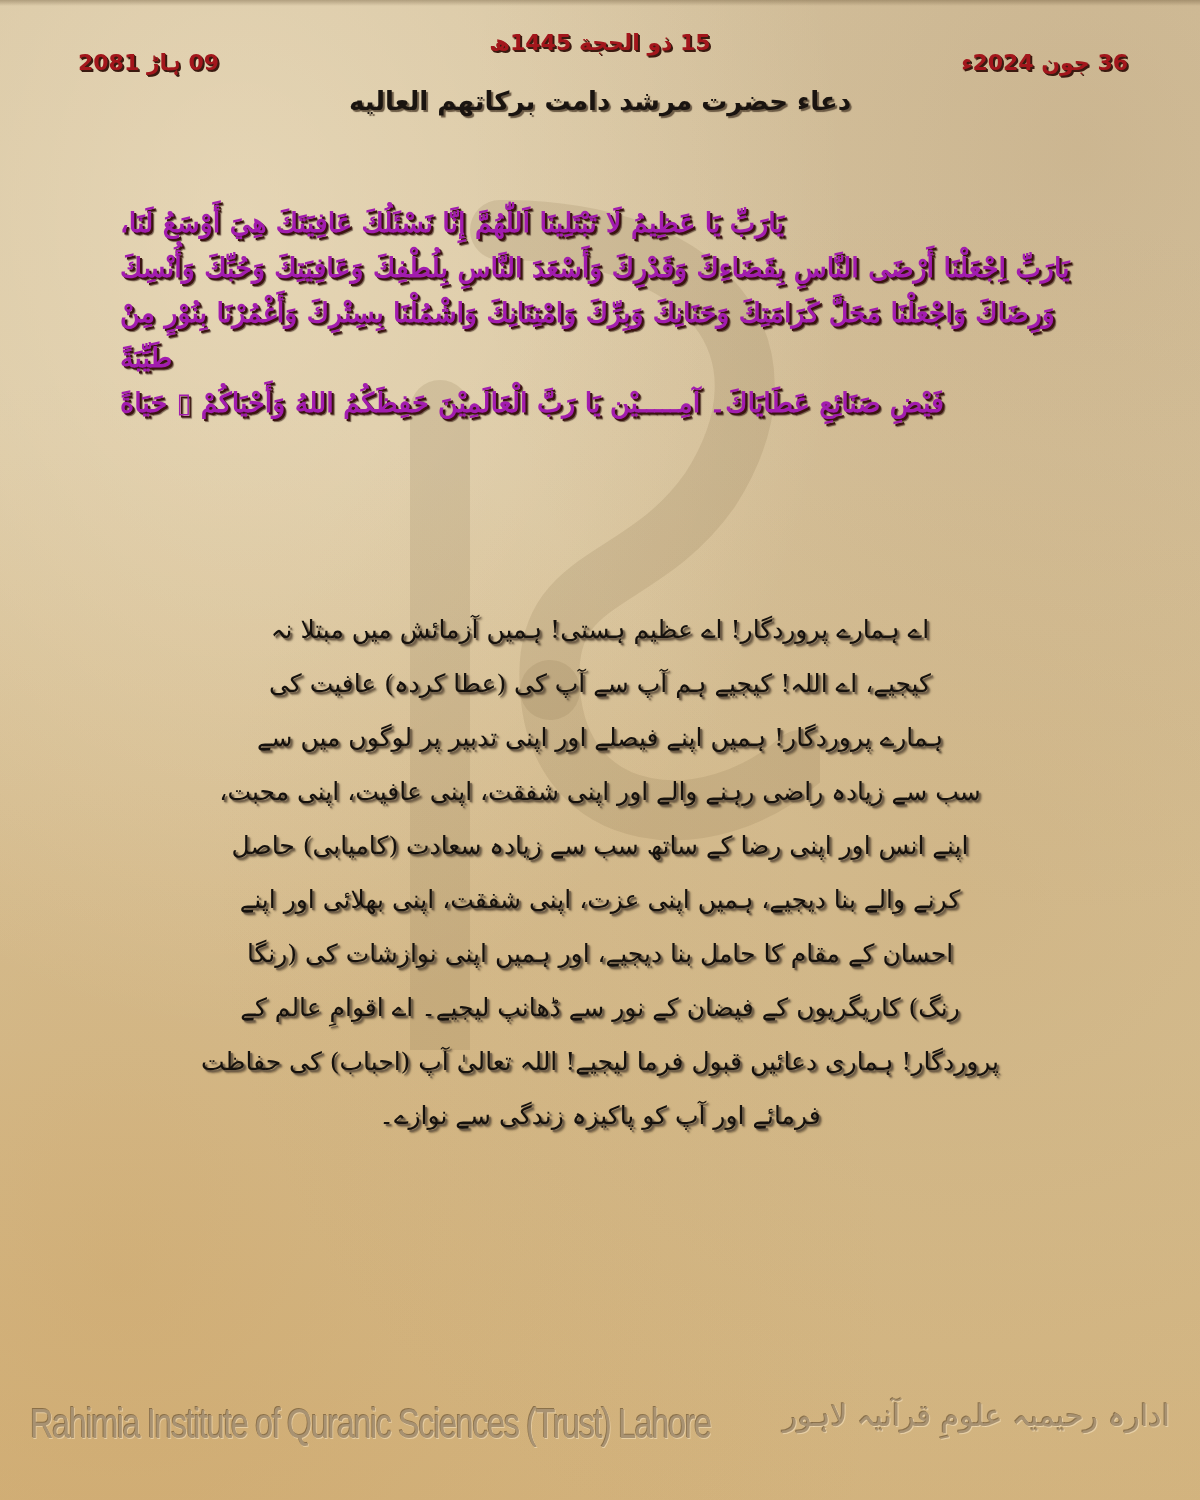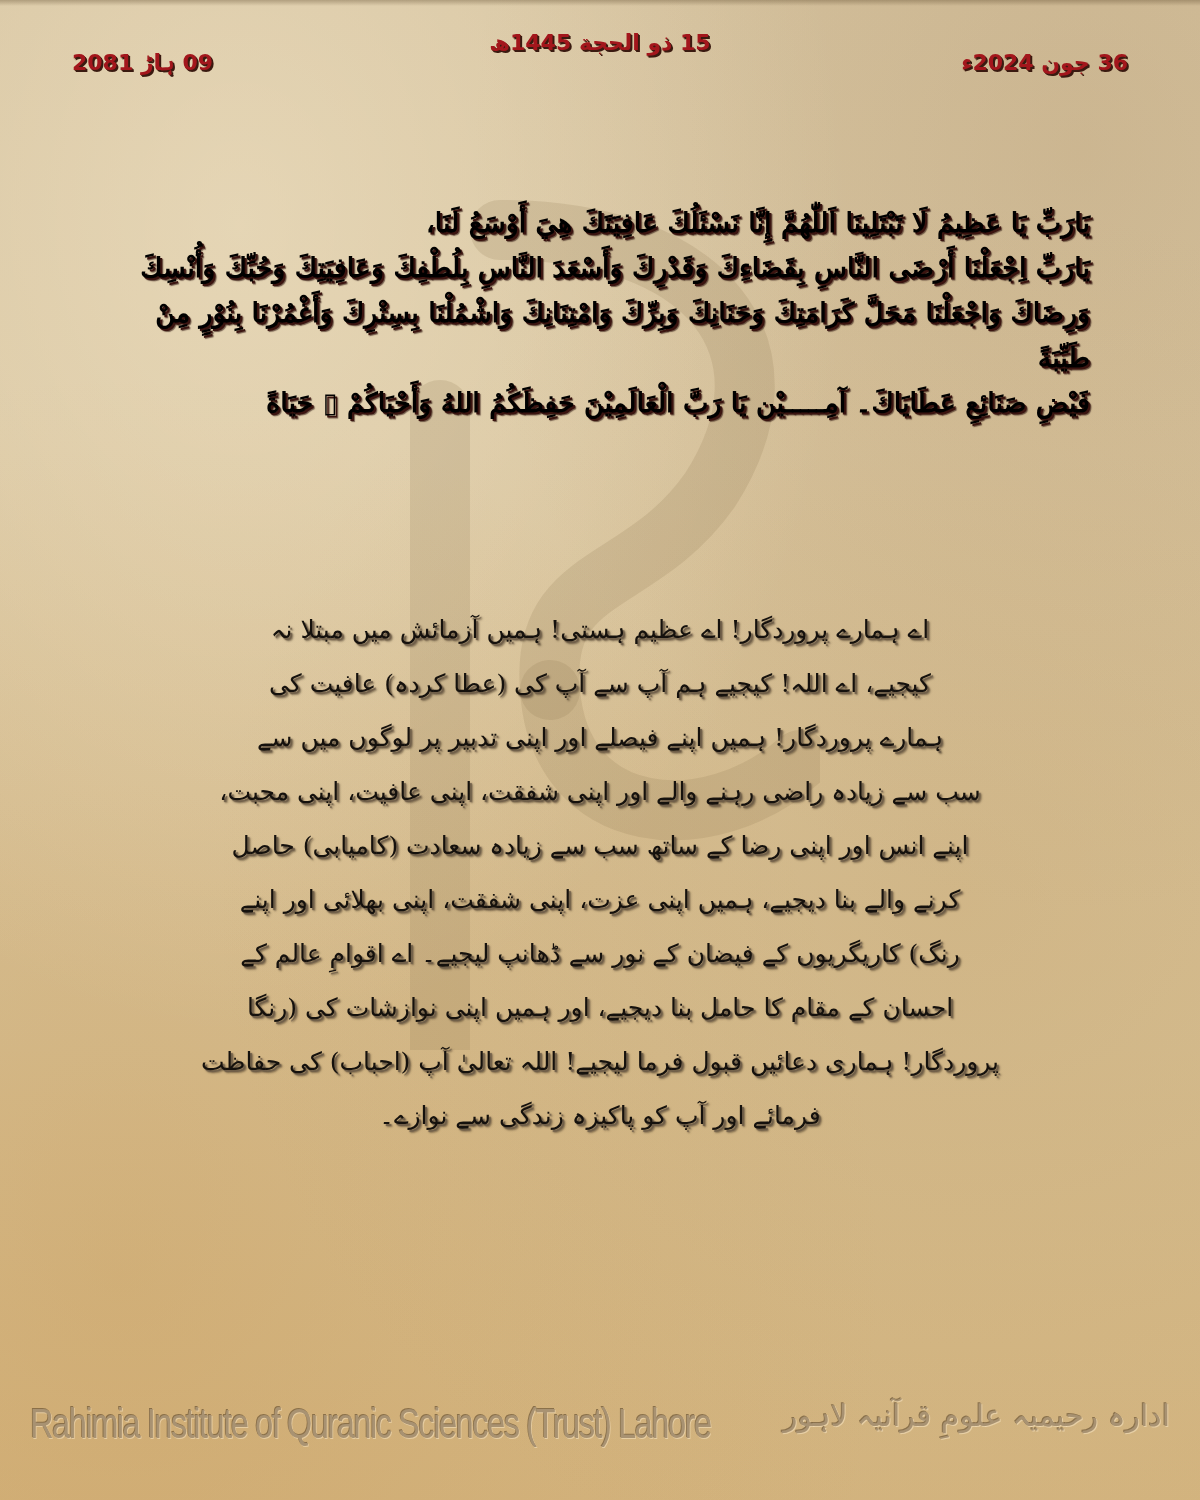--- a/index.html
+++ b/index.html
@@ -43,41 +43,41 @@
       position: absolute;
       color: #a3161c;
       font-weight: bold;
       font-size: 22px;
       text-shadow: 2px 2px 0 #3a1a10, 1px 1px 0 #5a2a18;
       direction: rtl;
       white-space: nowrap;
     }
     .date-hijri { left: 0; right: 0; top: 30px; text-align: center; }
     .date-greg { right: 72px; top: 50px; }
-    .date-bikrami { left: 72px; top: 50px; text-align: center; }
+    .date-bikrami { left: 78px; top: 50px; text-align: center; }
     .title {
       position: absolute;
       left: 0; right: 0; top: 86px;
       text-align: center;
       direction: rtl;
       font-size: 26px;
       font-weight: bold;
       color: #1a1410;
       text-shadow: 2px 2px 1px #6b5a45;
       letter-spacing: 1px;
     }
     .arabic-block {
       position: absolute;
       left: 120px;
       right: 110px;
       top: 200px;
       direction: rtl;
-      text-align: right;
+      text-align: left;
       font-family: "DejaVu Serif", serif;
-      color: #000000;
+      color: #a21caf;
       font-weight: bold;
       font-size: 27px;
       line-height: 45px;
       text-shadow: 2px 2px 0 #3b1410, 3px 3px 1px rgba(40,15,10,0.6);
     }
     .arabic-line {
       display: block;
       white-space: nowrap;
     }
     .urdu-block {
@@ -134,37 +134,38 @@
       <path d="M120 40 C 330 40, 420 160, 330 300 C 260 400, 160 380, 170 500"></path>
       <path d="M60 220 L 60 860"></path>
       <path d="M170 500 C 180 640, 330 650, 420 570"></path>
     </g>
   </svg>
 
   <div class="date-hijri">15 ذو الحجة 1445ھ</div>
   <div class="date-greg">36 جون 2024ء</div>
   <div class="date-bikrami">09 ہاڑ 2081</div>
 
+  <div class="title">دعاء حضرت مرشد دامت برکاتهم العالیه</div>
 
   <div class="arabic-block">
     <span class="arabic-line">يَارَبِّ يَا عَظِيمُ لَا تَبْتَلِينَا اَللّٰهُمَّ إِنَّا نَسْئَلُكَ عَافِيَتَكَ هِيَ أَوْسَعُ لَنَا،</span>
     <span class="arabic-line">يَارَبِّ اِجْعَلْنَا أَرْضَى النَّاسِ بِقَضَاءِكَ وَقَدْرِكَ وَأَسْعَدَ النَّاسِ بِلُطْفِكَ وَعَافِيَتِكَ وَحُبِّكَ وَأُنْسِكَ</span>
     <span class="arabic-line">وَرِضَاكَ وَاجْعَلْنَا مَحَلَّ كَرَامَتِكَ وَحَنَانِكَ وَبِرِّكَ وَامْتِنَانِكَ وَاشْمُلْنَا بِسِتْرِكَ وَأَغْمُرْنَا بِنُوْرٍ مِنْ</span>
     <span class="arabic-line">طَيِّبَةً</span>
     <span class="arabic-line">فَيْضِ صَنَائِعِ عَطَايَاكَ۔ آمِـــــيْن يَا رَبَّ الْعَالَمِيْنَ حَفِظَكُمُ اللهُ وَأَحْيَاكُمْ ▯ حَيَاةً</span>
   </div>
 
   <div class="urdu-block">
     <span class="urdu-line">اے ہمارے پروردگار! اے عظیم ہستی! ہمیں آزمائش میں مبتلا نہ</span>
     <span class="urdu-line">کیجیے، اے اللہ! کیجیے ہم آپ سے آپ کی (عطا کردہ) عافیت کی</span>
     <span class="urdu-line">ہمارے پروردگار! ہمیں اپنے فیصلے اور اپنی تدبیر پر لوگوں میں سے</span>
     <span class="urdu-line">سب سے زیادہ راضی رہنے والے اور اپنی شفقت، اپنی عافیت، اپنی محبت،</span>
     <span class="urdu-line">اپنے انس اور اپنی رضا کے ساتھ سب سے زیادہ سعادت (کامیابی) حاصل</span>
     <span class="urdu-line">کرنے والے بنا دیجیے، ہمیں اپنی عزت، اپنی شفقت، اپنی بھلائی اور اپنے</span>
+    <span class="urdu-line">احسان کے مقام کا حامل بنا دیجیے، اور ہمیں اپنی نوازشات کی (رنگا</span>
     <span class="urdu-line">رنگ) کاریگریوں کے فیضان کے نور سے ڈھانپ لیجیے۔ اے اقوامِ عالم کے</span>
-    <span class="urdu-line">احسان کے مقام کا حامل بنا دیجیے، اور ہمیں اپنی نوازشات کی (رنگا</span>
     <span class="urdu-line">پروردگار! ہماری دعائیں قبول فرما لیجیے! اللہ تعالیٰ آپ (احباب) کی حفاظت</span>
     <span class="urdu-line">فرمائے اور آپ کو پاکیزہ زندگی سے نوازے۔</span>
   </div>
 
   <div class="footer-en">Rahimia Institute of Quranic Sciences (Trust) Lahore</div>
   <div class="footer-ur">ادارہ رحیمیہ علومِ قرآنیہ لاہور</div>
 </div>
 
 </body></html>

